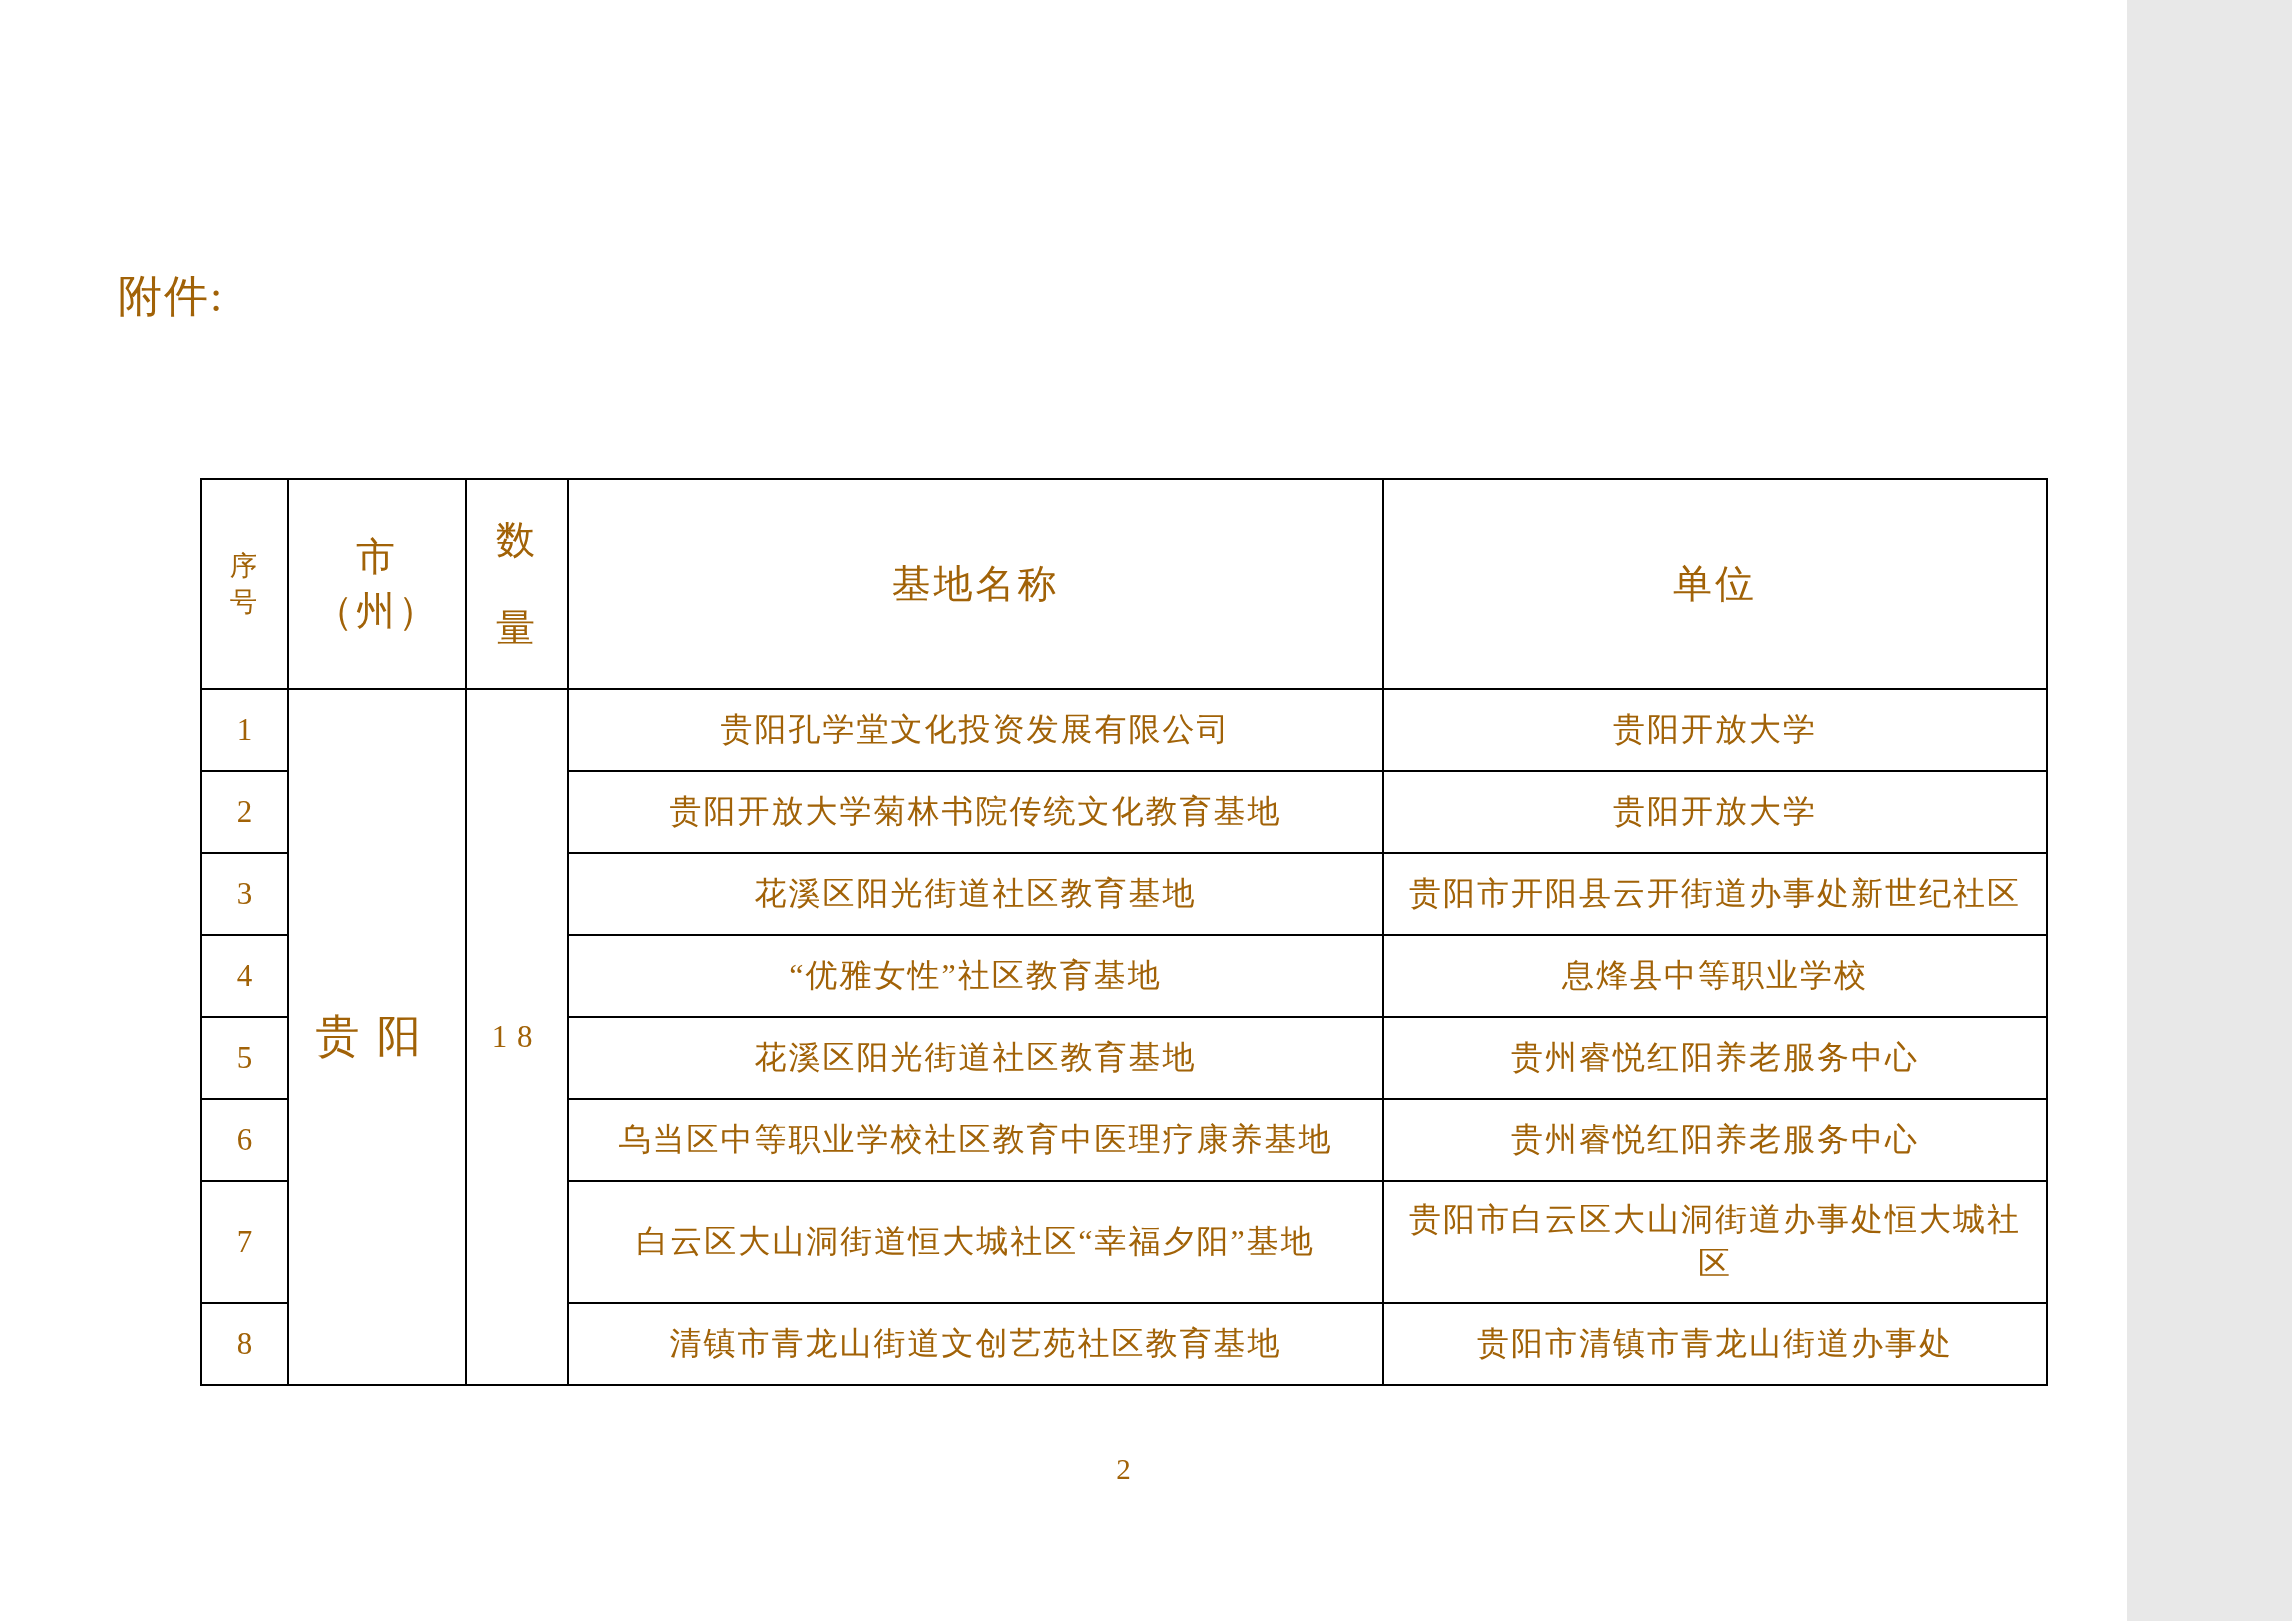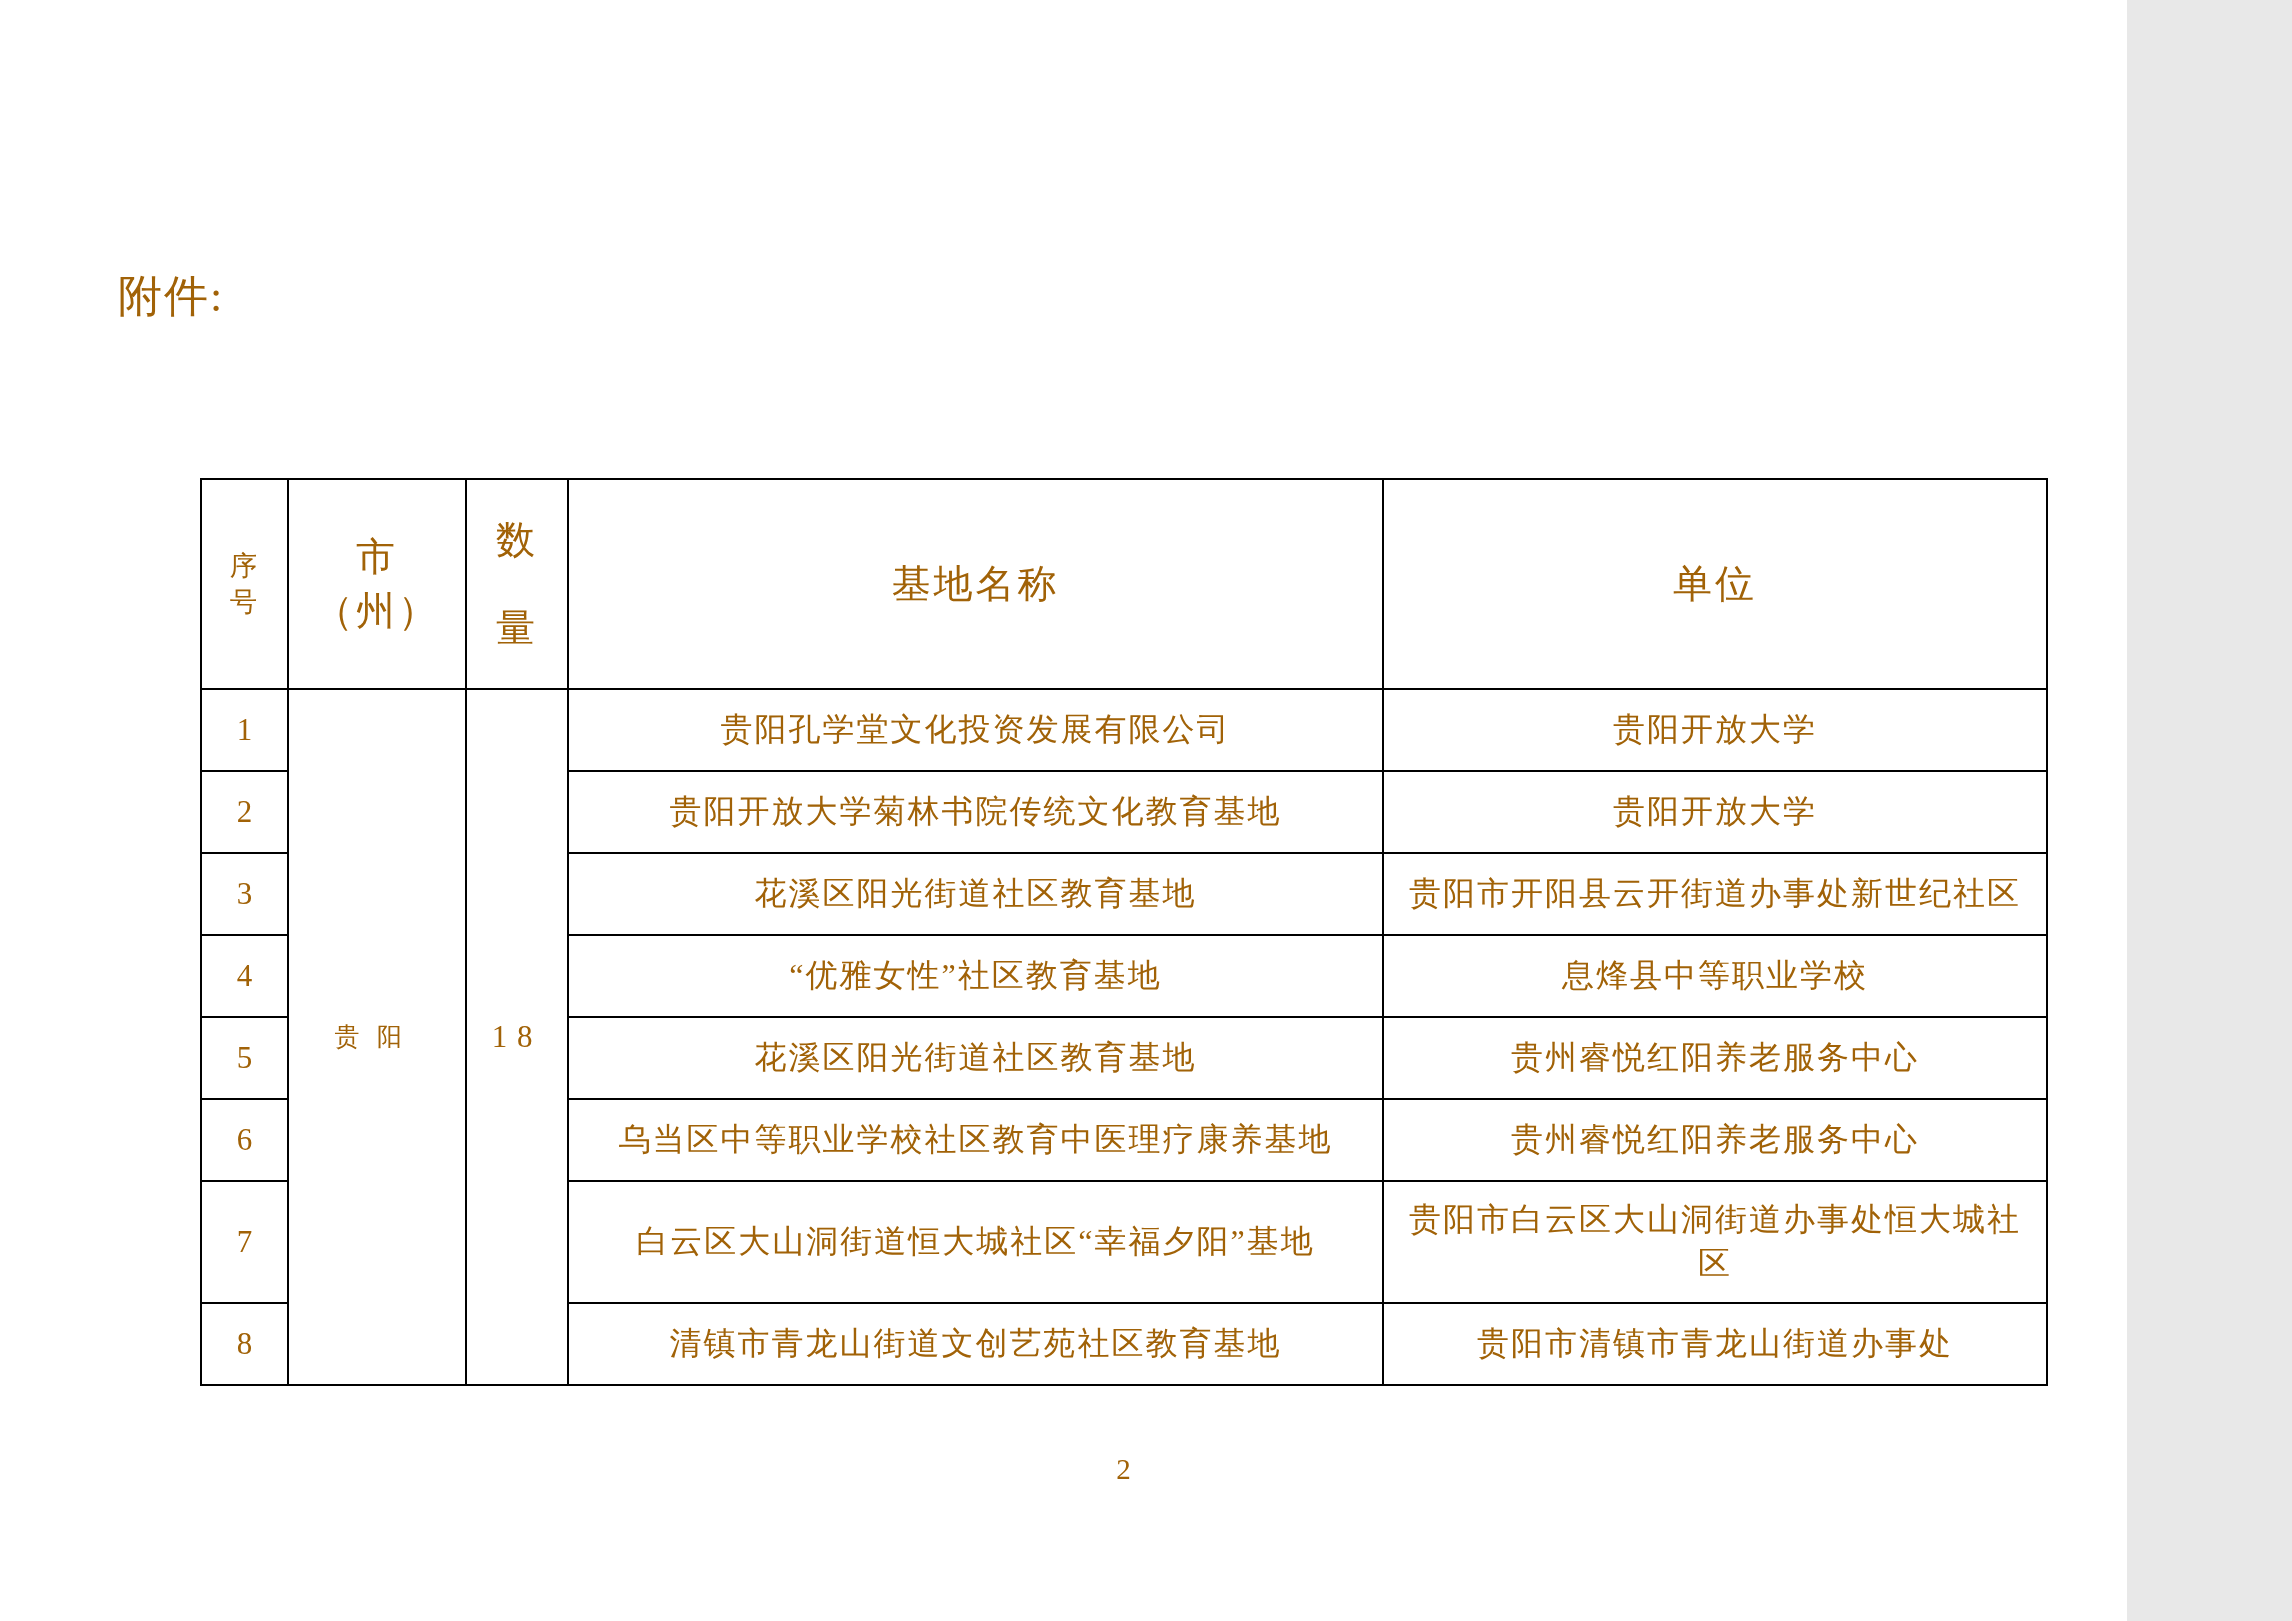--- a/index.html
+++ b/index.html
@@ -42,21 +42,21 @@
     font-family:"Liberation Sans","DejaVu Sans",sans-serif;
     font-weight:bold;font-size:39px;letter-spacing:2.9px;
   }
   th.h-index{font-size:27.4px;letter-spacing:2px;font-weight:normal;}
   .count-stack{
     display:inline-block;width:1.15em;
     word-break:break-all;line-height:2.25;
     text-align:center;vertical-align:middle;
   }
   td.c-index{font-size:31px;}
-  td.c-city{font-size:25px;letter-spacing:17.6px;padding-left:17.6px;margin-top:36px;}
+  td.c-city{font-size:44px;letter-spacing:17.6px;padding-left:17.6px;margin-top:36px;}
   td.c-count{font-size:31px;letter-spacing:9.8px;padding-left:9.8px;}
   td.c-base,td.c-unit{font-size:32px;letter-spacing:2px;border-radius:16px;}
   .page-number{
     position:absolute;left:200px;top:1453px;width:1847px;
     text-align:center;font-size:29px;
   }
 </style>
 </head>
 <body>
 

